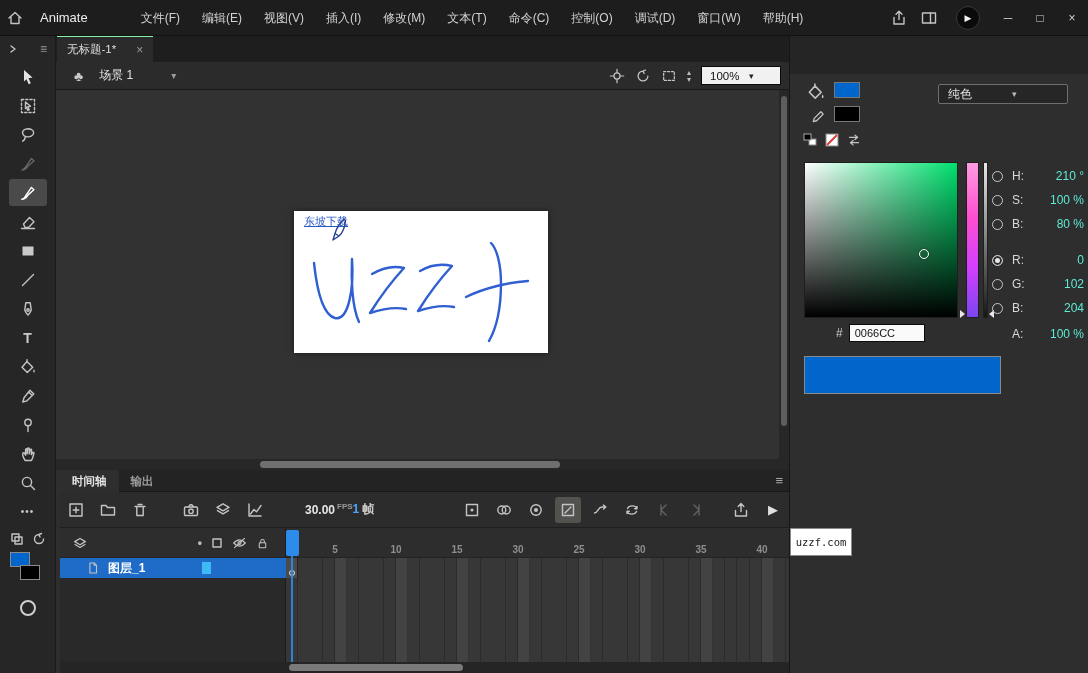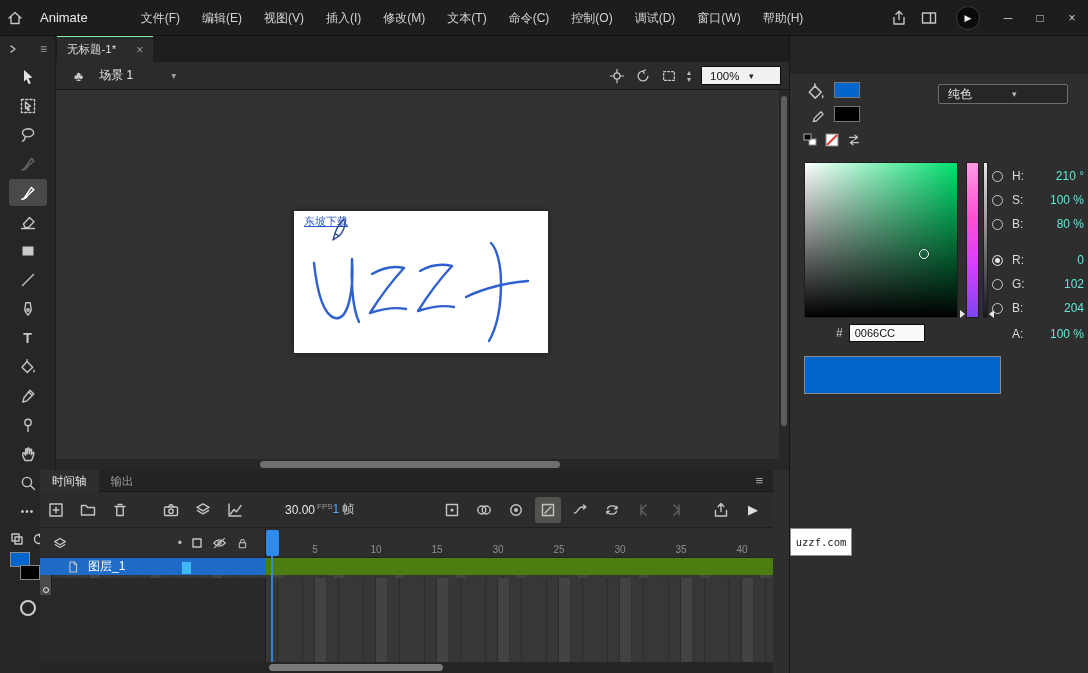--- a/index.html
+++ b/index.html
@@ -61,21 +61,21 @@
   .canvas { position:absolute; left:56px; top:90px; width:733px; height:380px; background:#323232; overflow:hidden; }
   .stage { position:absolute; left:238px; top:121px; width:254px; height:142px; background:#fff;
            box-shadow:0 0 6px rgba(0,0,0,.5); }
   .annotation { position:absolute; left:10px; top:3px; color:#2b59c8; font-size:11px; text-decoration:underline; }
   .hscroll { position:absolute; left:0; bottom:0; width:733px; height:11px; background:#272727; }
   .hscroll .thumb { position:absolute; left:204px; top:2px; width:300px; height:7px; background:#6f6f6f; border-radius:4px; }
   .vscroll { position:absolute; right:0; top:0; width:10px; height:369px; background:#272727; }
   .vscroll .thumb { position:absolute; top:6px; left:2px; width:6px; height:330px; background:#5d5d5d; border-radius:3px; }
 
   
-  .timeline { position:absolute; left:40px; top:470px; width:733px; height:203px; background:#4d7c0f; }
+  .timeline { position:absolute; left:60px; top:470px; width:733px; height:203px; background:#7f1d1d;font-weight:bold; }
   .tl-tabs { height:22px; background:#232323; display:flex; align-items:center; border-bottom:1px solid #191919; }
   .tl-tab { padding:0 12px; height:22px; line-height:22px; font-size:11.5px; color:#9c9c9c; }
   .tl-tab.active { background:#2e2e2e; color:#e4e4e4; }
   .tl-menu { margin-left:auto; margin-right:10px; color:#a8a8a8; font-size:13px; }
   .tl-toolbar { height:36px; display:flex; align-items:center; border-bottom:1px solid #1e1e1e; background:#2c2c2c; }
   .tlb { width:26px; height:26px; display:flex; align-items:center; justify-content:center; border-radius:3px; margin:0 3px; }
   .tlb.active { background:#52524f; }
   .tlb.dim { opacity:.35; }
   .fps { margin-left:34px; color:#e6e6e6; font-size:12px; }
   .fps sup { font-size:8px; color:#9a9a9a; margin-left:2px; }
@@ -84,21 +84,21 @@
   .curframe .u { color:#cfcfcf; margin-left:3px; }
   .tl-right { margin-left:auto; display:flex; align-items:center; margin-right:4px; }
   .playglyph { color:#e0e0e0; font-size:13px; }
 
   .tl-header { height:30px; display:flex; border-bottom:1px solid #242424; }
   .tl-left { width:226px; position:relative; background:#2d2d2d; border-right:1px solid #1c1c1c; flex:none; }
   .hdr-cols { position:absolute; right:16px; top:8px; display:flex; align-items:center; gap:9px; color:#bdbdbd; }
   .ruler { position:relative; flex:1; background:#2d2d2d; overflow:hidden; }
   .ruler .num { position:absolute; bottom:2px; transform:translateX(-50%); font-size:10px; color:#8f8f8f; }
 
-  .tl-layer { height:20px; display:flex;flex-direction:column; }
+  .tl-layer { height:20px; display:flex; }
   .layer-left { width:226px; flex:none; background:#1e6cc7; display:flex; align-items:center; color:#fff; position:relative; }
   .layer-left .lname { margin-left:8px; font-size:12px; }
   .layer-ind { position:absolute; left:142px; top:4px; width:9px; height:12px; background:#3fb9f5; }
   .frames { flex:1; position:relative;
      background-color:#373737;
      background-image:
        repeating-linear-gradient(90deg, rgba(0,0,0,0) 0 11.3px, rgba(0,0,0,.22) 11.3px 12.2px),
        repeating-linear-gradient(90deg, rgba(255,255,255,0) 0 48.8px, rgba(255,255,255,.06) 48.8px 61px); }
   .keyframe-cell { position:absolute; left:0; top:0; width:12px; height:20px; background:#4b4b4b; border-right:1px solid #222; }
   .keyframe-cell .kf { position:absolute; left:2.5px; bottom:2px; width:6px; height:6px; border:1.4px solid #e6e6e6; border-radius:50%; }

